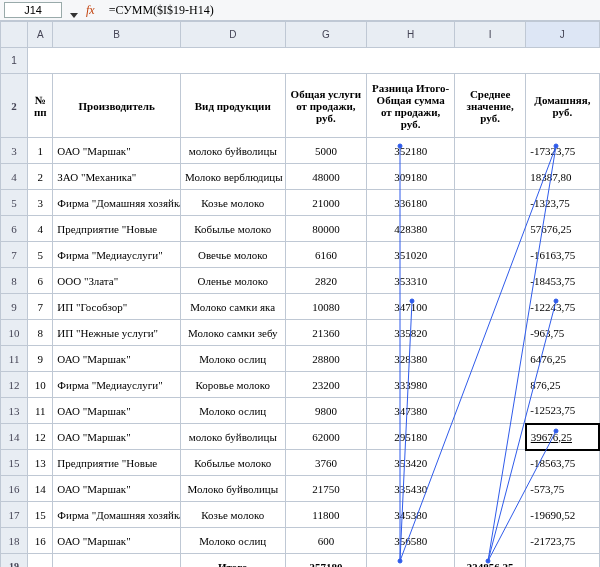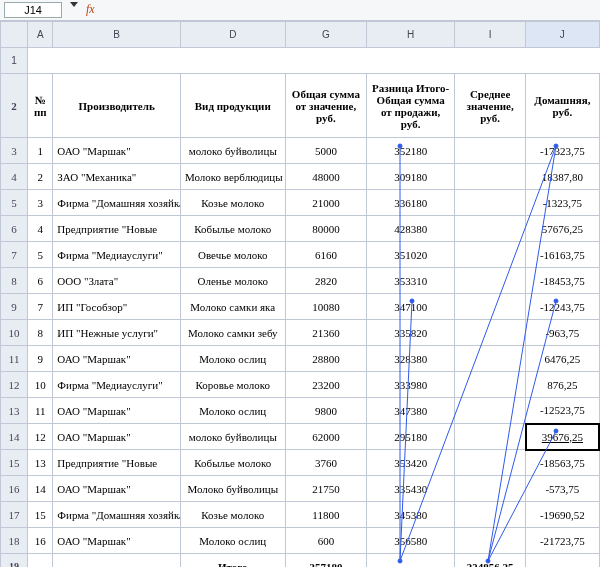--- a/index.html
+++ b/index.html
@@ -1,46 +1,47 @@
 <!DOCTYPE html>
 <html><head>
 <meta charset="utf-8">
 <style>
   :root { --grid:#bfc8d4; --head:#e8edf3; --sel:#2f5bea; }
   * { box-sizing:border-box; }
   body { margin:0; font-family:Arial, sans-serif; font-size:11px; background:#fff; color:#000; width:600px; }
-  .fx { display:flex; align-items:flex-start; gap:8px; padding:2px 4px; border-bottom:1px solid var(--grid); background:#f6f7f9; }
+  .fx { display:flex; align-items:flex-end; gap:8px; padding:2px 4px; border-bottom:1px solid var(--grid); background:#f6f7f9; }
   .nb { border:1px solid #9aa; background:#fff; padding:1px 8px; width:58px; text-align:center; }
   .dd { width:0;height:0;border-left:4px solid transparent;border-right:4px solid transparent;border-top:5px solid #333; }
   .fi { font-style:italic;font-family:"Times New Roman",serif;font-size:12px;color:#c2410c; }
   .ft { flex:1;font-family:"Times New Roman",serif;font-size:12px;padding-left:6px; }
   .wrap { position:relative; height:548px; overflow:hidden; }
   table { border-collapse:collapse; table-layout:fixed; width:600px; }
   col.rh{width:26px} col.a{width:24px} col.b{width:122px} col.d{width:100px}
   col.g{width:78px} col.h{width:84px} col.i{width:68px} col.j{width:70px}
   th,td { border:1px solid var(--grid); padding:0 4px; height:26px; white-space:nowrap; overflow:hidden; }
   th { background:var(--head); font-weight:normal; text-align:center; color:#445; font-size:10px; }
   th.rh, td.rh { background:var(--head); text-align:center; font-size:10px; color:#445; }
   td.rh { font-weight:normal; }
   .hdr td { height:64px; white-space:normal; text-align:center; font-family:"Times New Roman",serif; font-size:11px; font-weight:bold; }
   .hdr td.rh { height:64px; }
   .dat td { font-family:"Times New Roman",serif; font-size:11px; }
-  .c{text-align:center} .r{text-align:center} .l{text-align:left}
+  .c{text-align:center} .r{text-align:left} .l{text-align:left}
   .tot td { font-family:"Times New Roman",serif; font-weight:bold; }
   .sel { border:2px solid #000 !important;text-decoration:underline; }
   svg.lines { position:absolute; left:0; top:0; pointer-events:none; }
   .colsel { background:#dde6f5 !important; }
 </style>
 </head>
 <body>
 
 <div class="fx">
   <div class="nb">J14</div>
   <span class="dd"></span>
   <span class="fi">fx</span>
+  <div class="ft">=СУММ($I$19-H14)</div>
 </div>
 
 <div class="wrap">
 <table>
 <colgroup>
         <col class="rh">
         <col class="a">
         <col class="b">
         <col class="d">
         <col class="g">
@@ -63,21 +64,21 @@
 <tbody id="tb">
         <tr>
           <td class="rh">1</td>
           <td colspan="7" style="border-left:none;border-right:none"></td>
         </tr>
         <tr class="hdr">
           <td class="rh">2</td>
           <td class="c">№ пп</td>
           <td class="c">Производитель</td>
           <td class="c">Вид продукции</td>
-          <td class="c">Общая сумма от значение, руб.</td>
+          <td class="c">Общая услуги от продажи, руб.</td>
           <td class="c">Разница Итого-Общая сумма от продажи, руб.</td>
           <td class="c">Среднее значение, руб.</td>
           <td class="c">Домашняя, руб.</td>
         </tr>
         <tr class="dat">
           <td class="rh">3</td>
           <td class="c">1</td>
           <td class="l">ОАО "Маршак"</td>
           <td class="c">молоко буйволицы</td>
           <td class="c">5000</td>

